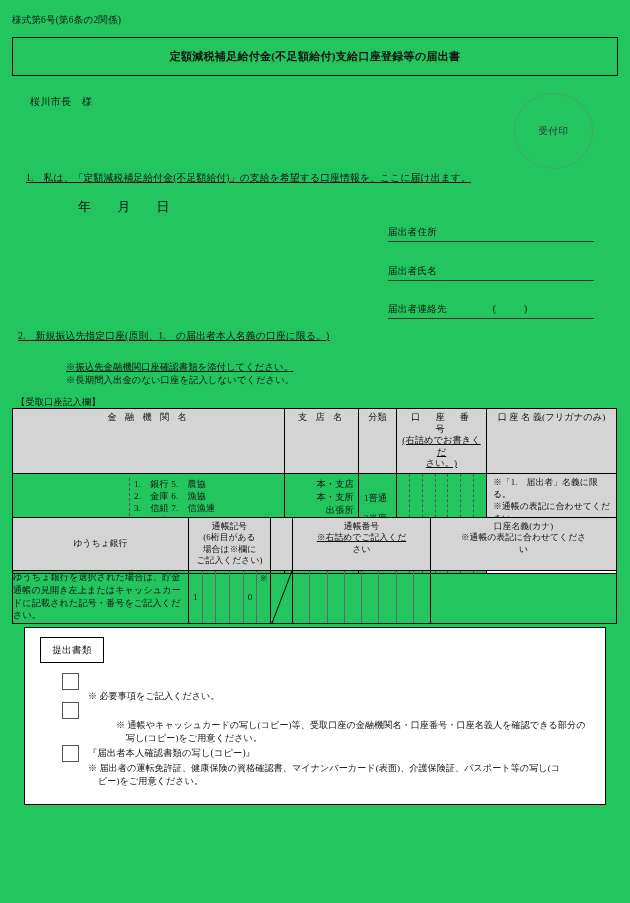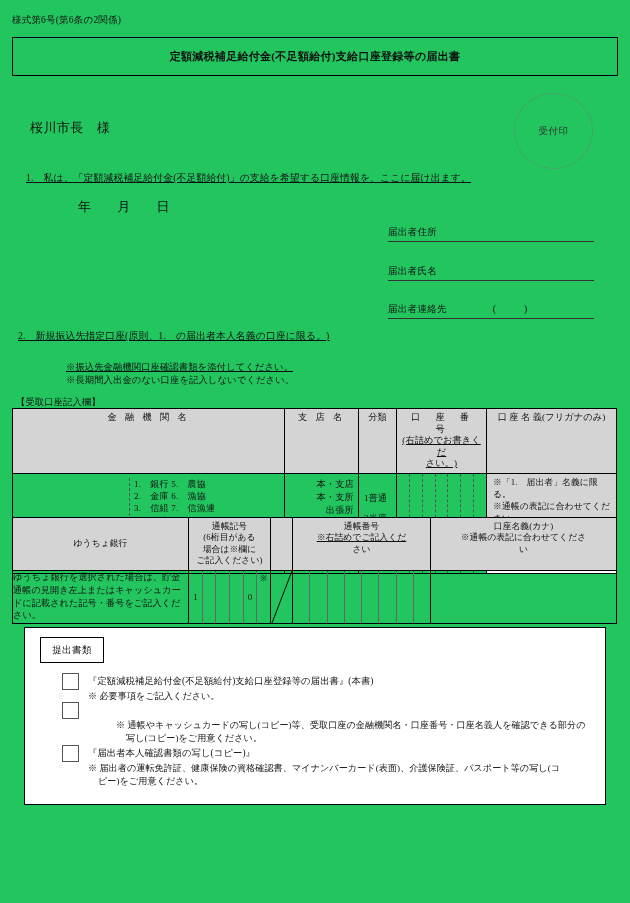--- a/index.html
+++ b/index.html
@@ -44,22 +44,22 @@
   #title-text {
     font-size: 11px;
     font-weight: bold;
     letter-spacing: 0.3px;
     white-space: nowrap;
   }
 
   
   #addressee {
     position: absolute;
-    left: 30px; top: 119px;
-    font-size: 13px;
+    left: 30px; top: 95px;
+    font-size: 10px;
     letter-spacing: 0.4px;
     white-space: nowrap;
   }
 
   
   #stamp-circle {
     position: absolute;
     left: 514px; top: 93px;
     width: 77px; height: 74px;
     border: 1.2px dotted #777;
@@ -565,21 +565,20 @@
       </td>
       <td class="post-body"></td>
     </tr>
   </tbody>
     </table>
 
   <div id="doc-box"></div>
   <div id="doc-tag">提出書類</div>
 
   <div class="chk" id="chk1"></div>
-  <div class="doc-item" id="doc1">『定額減税補足給付金(不足額給付)支給口座登録等の届出書』(本書)</div>
   <div class="doc-note" id="note-a">※ 必要事項をご記入ください。</div>
 
   <div class="chk" id="chk2"></div>
   <div class="doc-note" id="note-b">
     <span>※ 通帳やキャッシュカードの写し(コピー)等、受取口座の金融機関名・口座番号・口座名義人を確認できる部分の</span>
     <span class="ind">写し(コピー)をご用意ください。</span>
   </div>
 
   <div class="chk" id="chk3"></div>
   <div class="doc-item" id="doc3">『届出者本人確認書類の写し(コピー)』</div>

